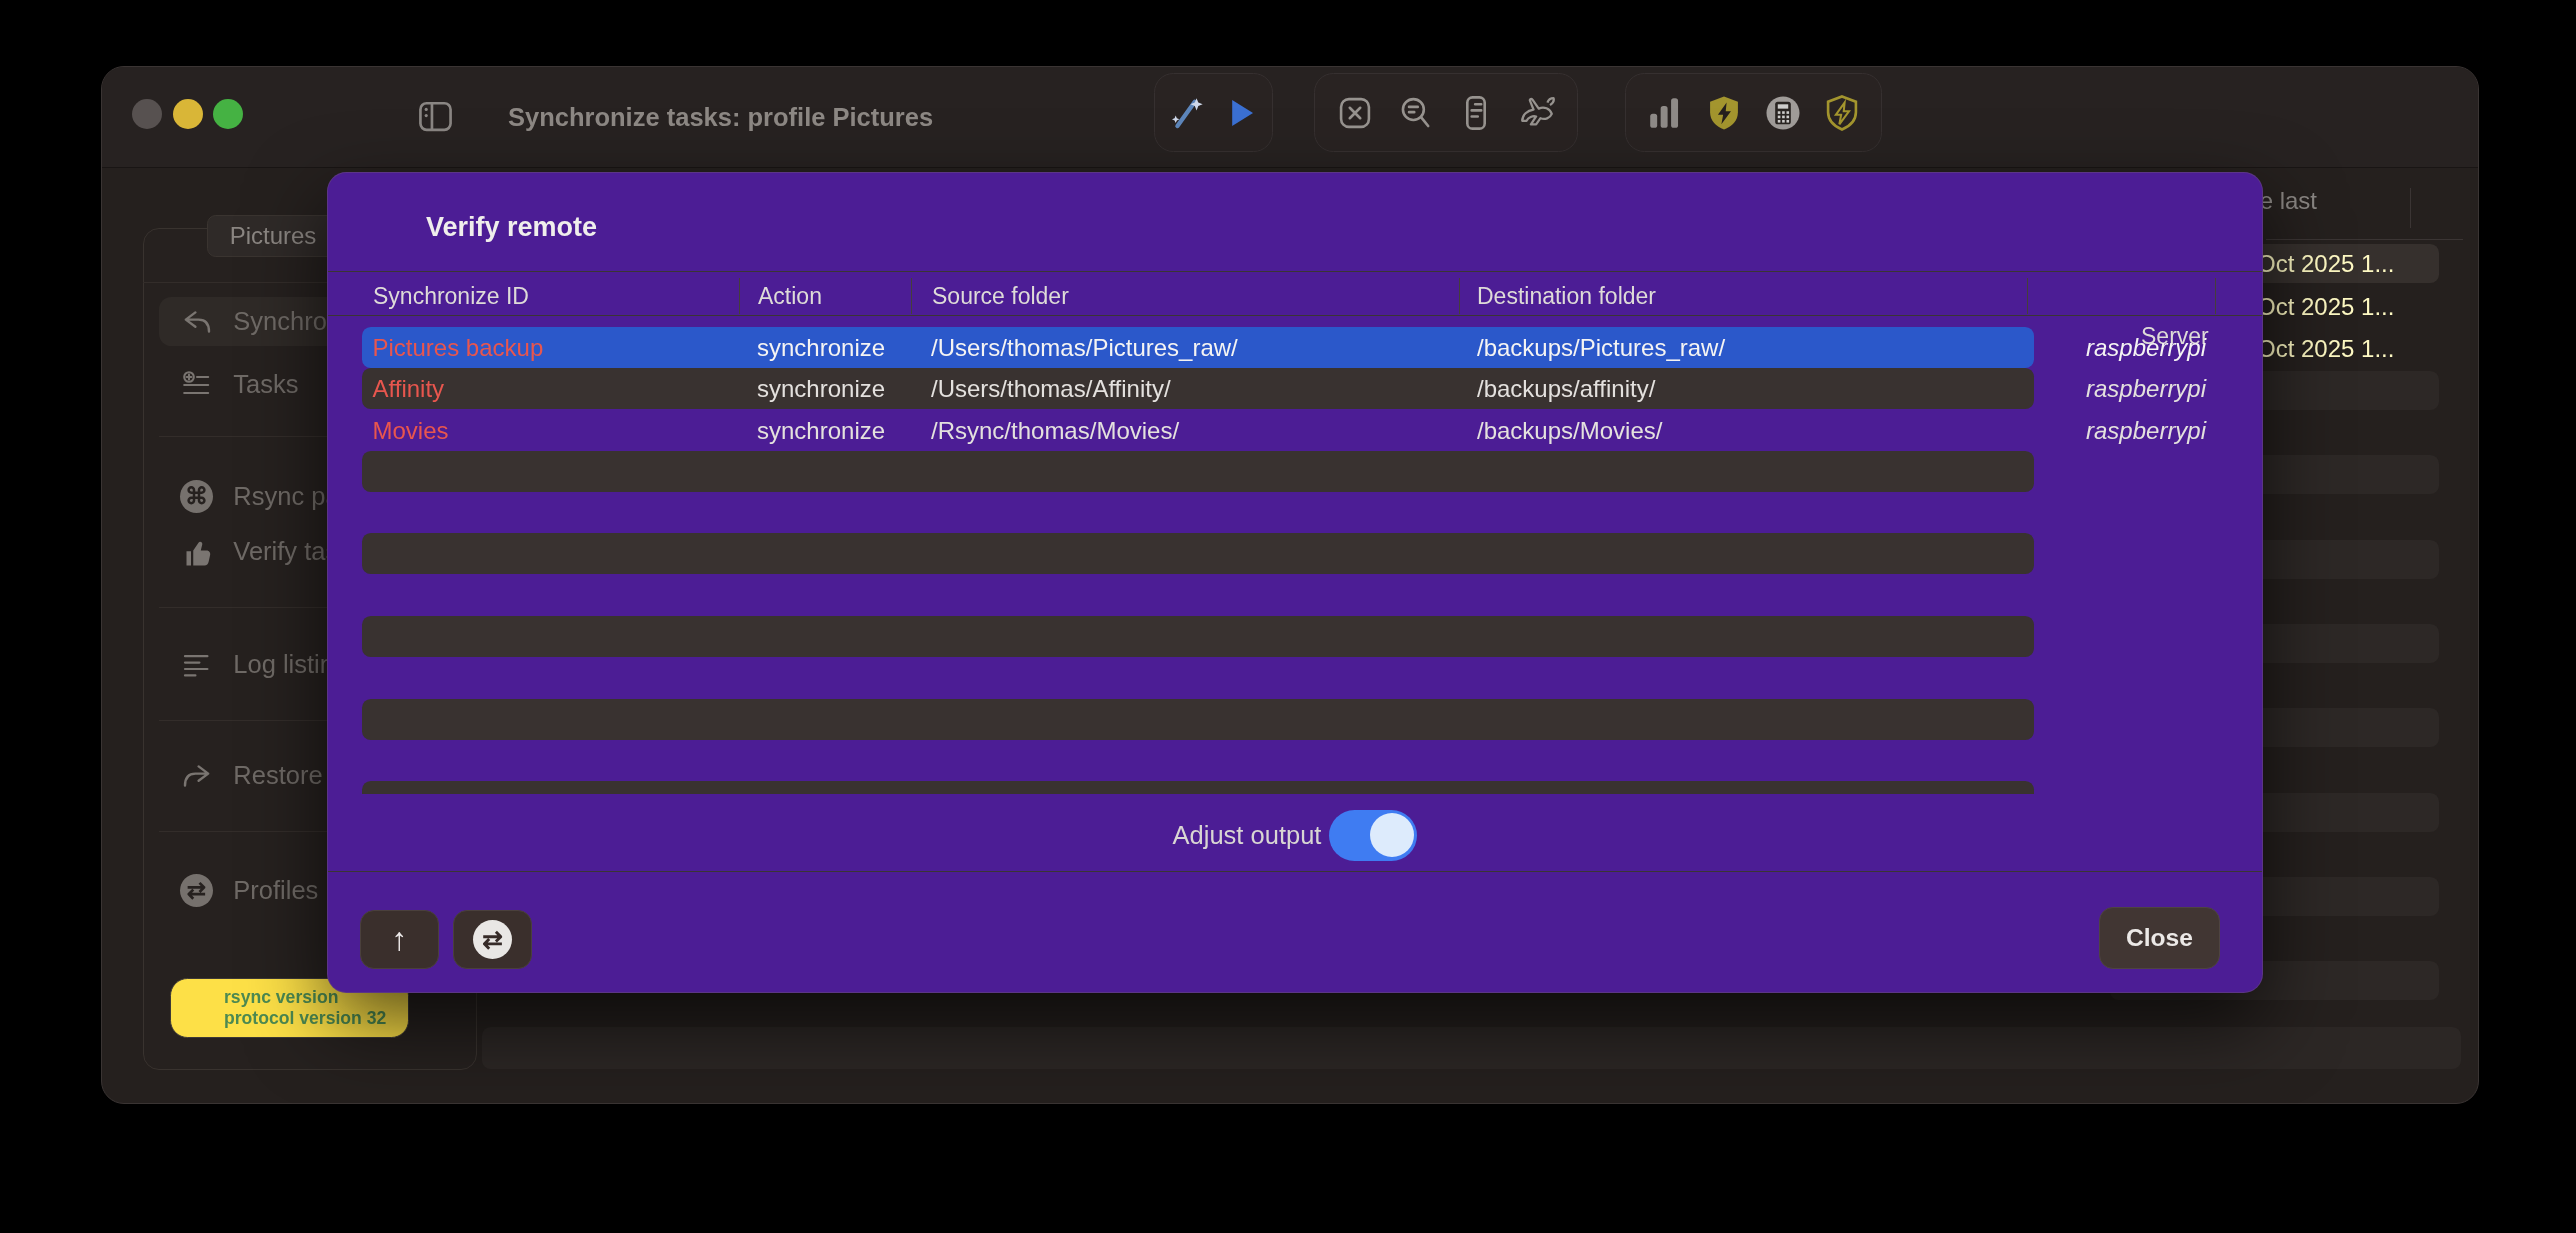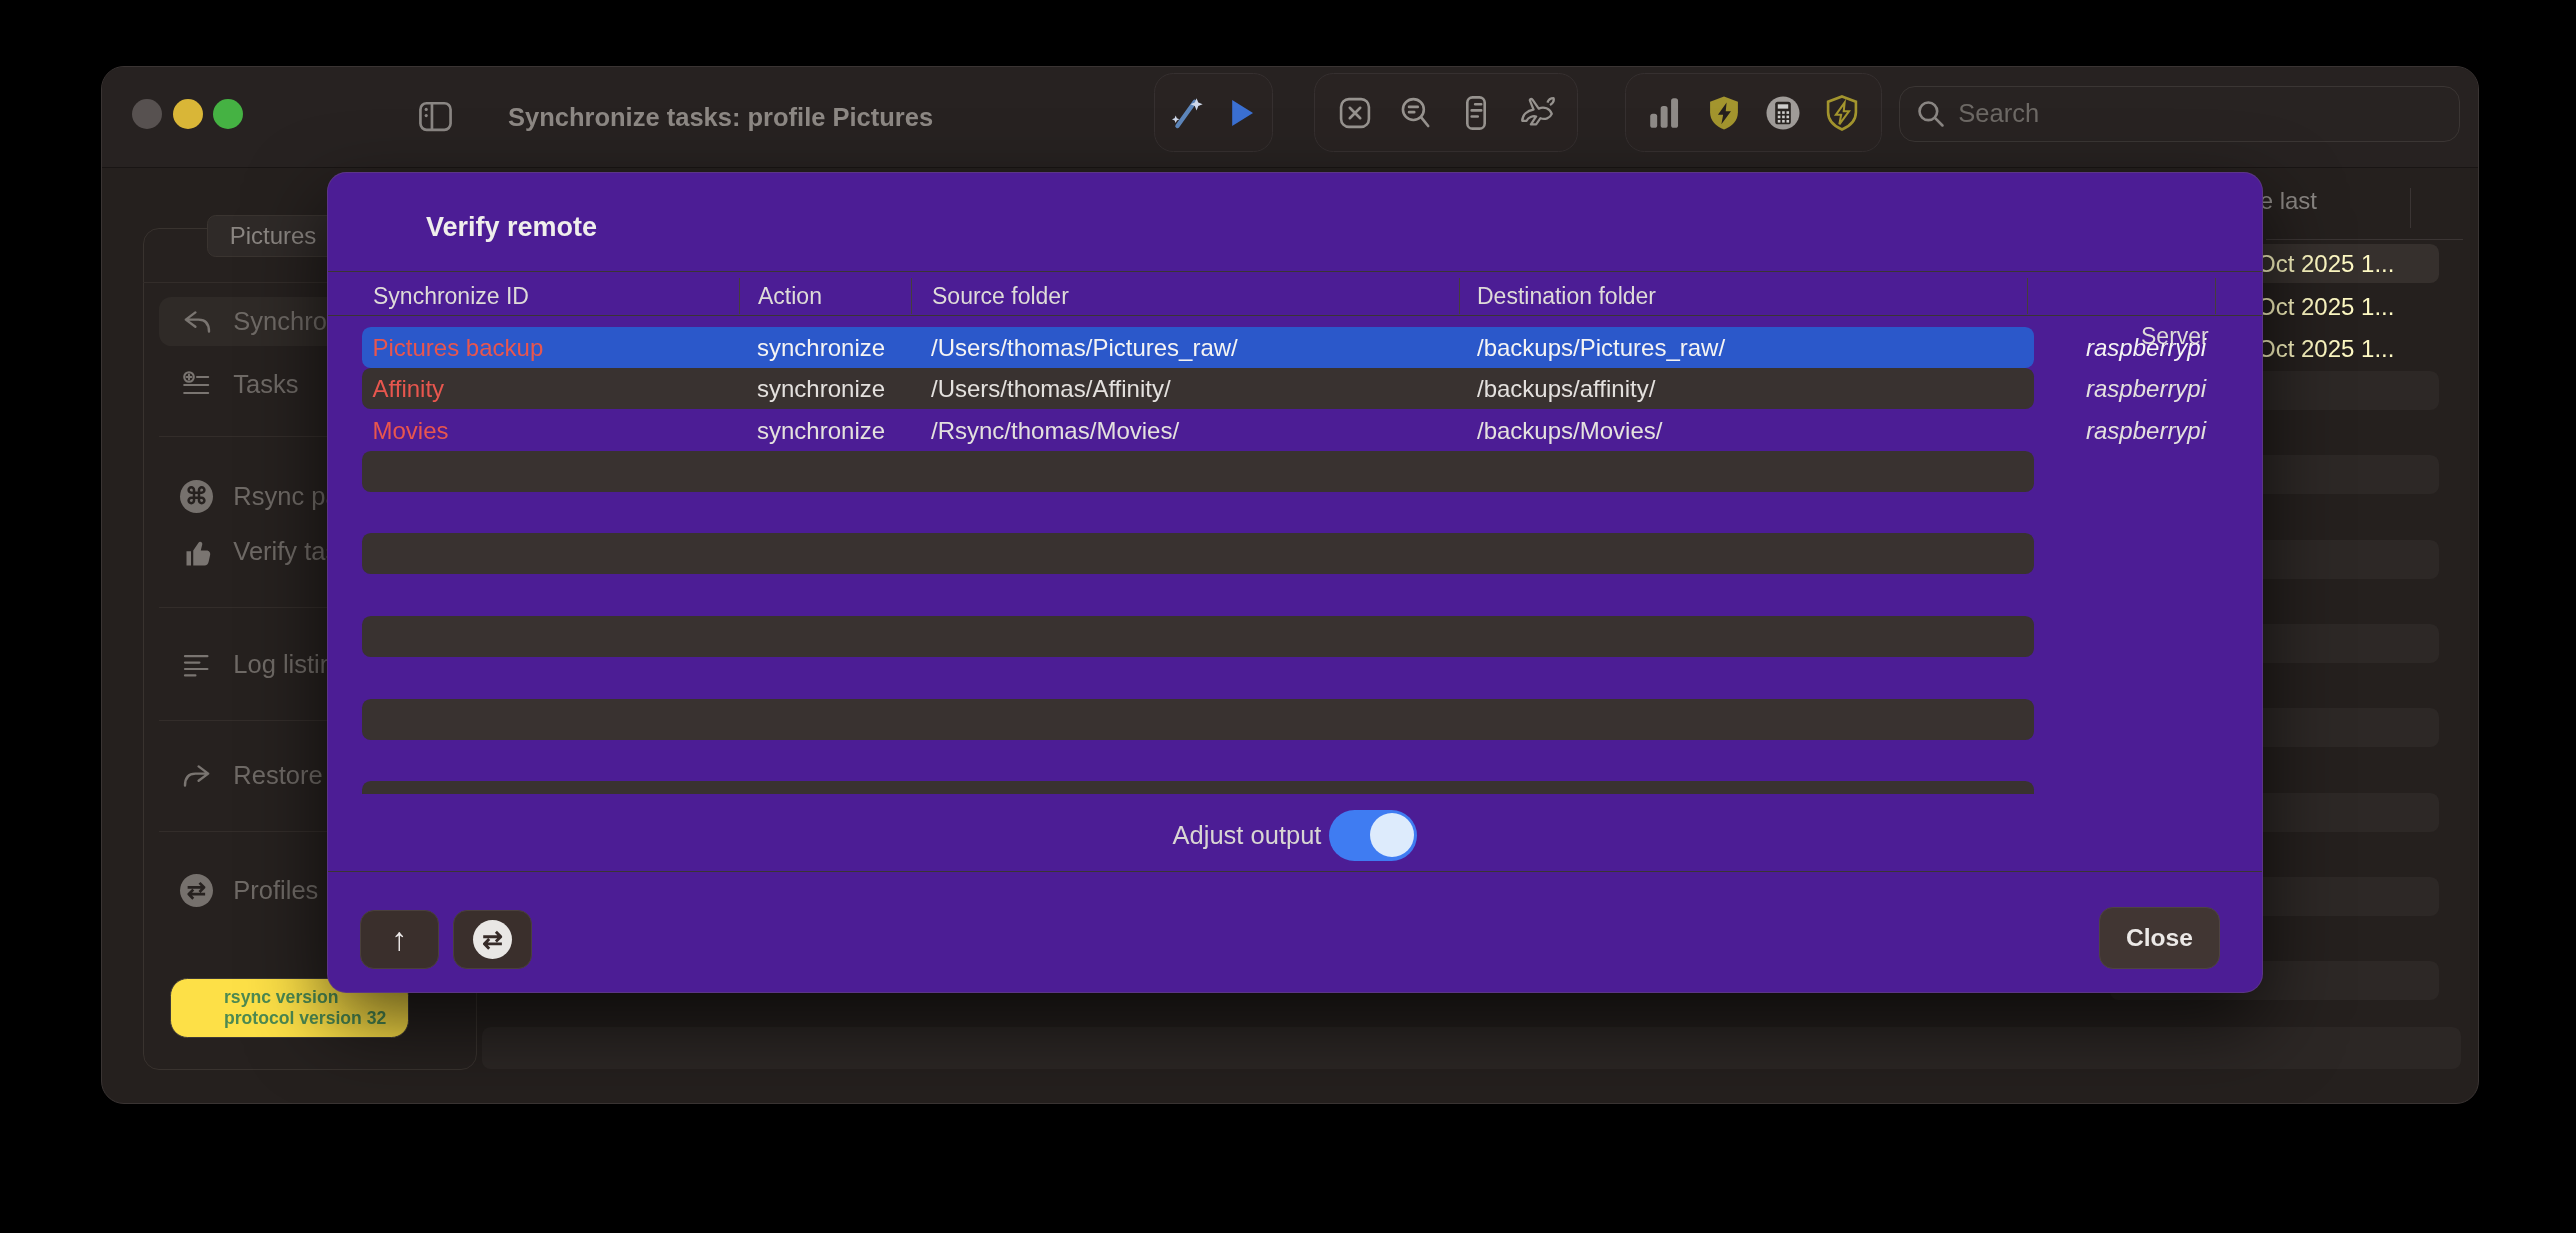--- a/index.html
+++ b/index.html
@@ -188,27 +188,20 @@
             <rect x="22" y="31" width="3" height="3"></rect>
             <rect x="27" y="31" width="3" height="3"></rect>
         </g>
       </svg>
       <svg class="tico" viewBox="0 0 46 46">
         <path d="M23 4 L39 10 V22 c0 10-7 16-16 20 C14 38 7 32 7 22 V10 Z" fill="none" stroke="#a3952e" stroke-width="3"></path>
         <path d="M26 11 L16 25 h6 L20 36 L31 21 h-6 Z" fill="none" stroke="#a3952e" stroke-width="2.4"></path>
       </svg>
     </div>
 
-    <div class="search">
-      <svg width="30" height="30" viewBox="0 0 34 34">
-        <circle cx="14" cy="14" r="10" fill="none" stroke="#8a8683" stroke-width="3"></circle>
-        <line x1="22" y1="22" x2="30" y2="30" stroke="#8a8683" stroke-width="3" stroke-linecap="round"></line>
-      </svg>
-      <input type="text" placeholder="Search" style="">
-    </div>
   </div>
 
   <div class="side-panel"></div>
   <div class="tab-pill">Pictures</div>
   <div class="side-sep" style="left:41px;width:334px;top:215px;"></div>
 
   <div class="sel-pill"></div>
 
   <div class="sitem" style="top:237px;">
     <span class="sic">

